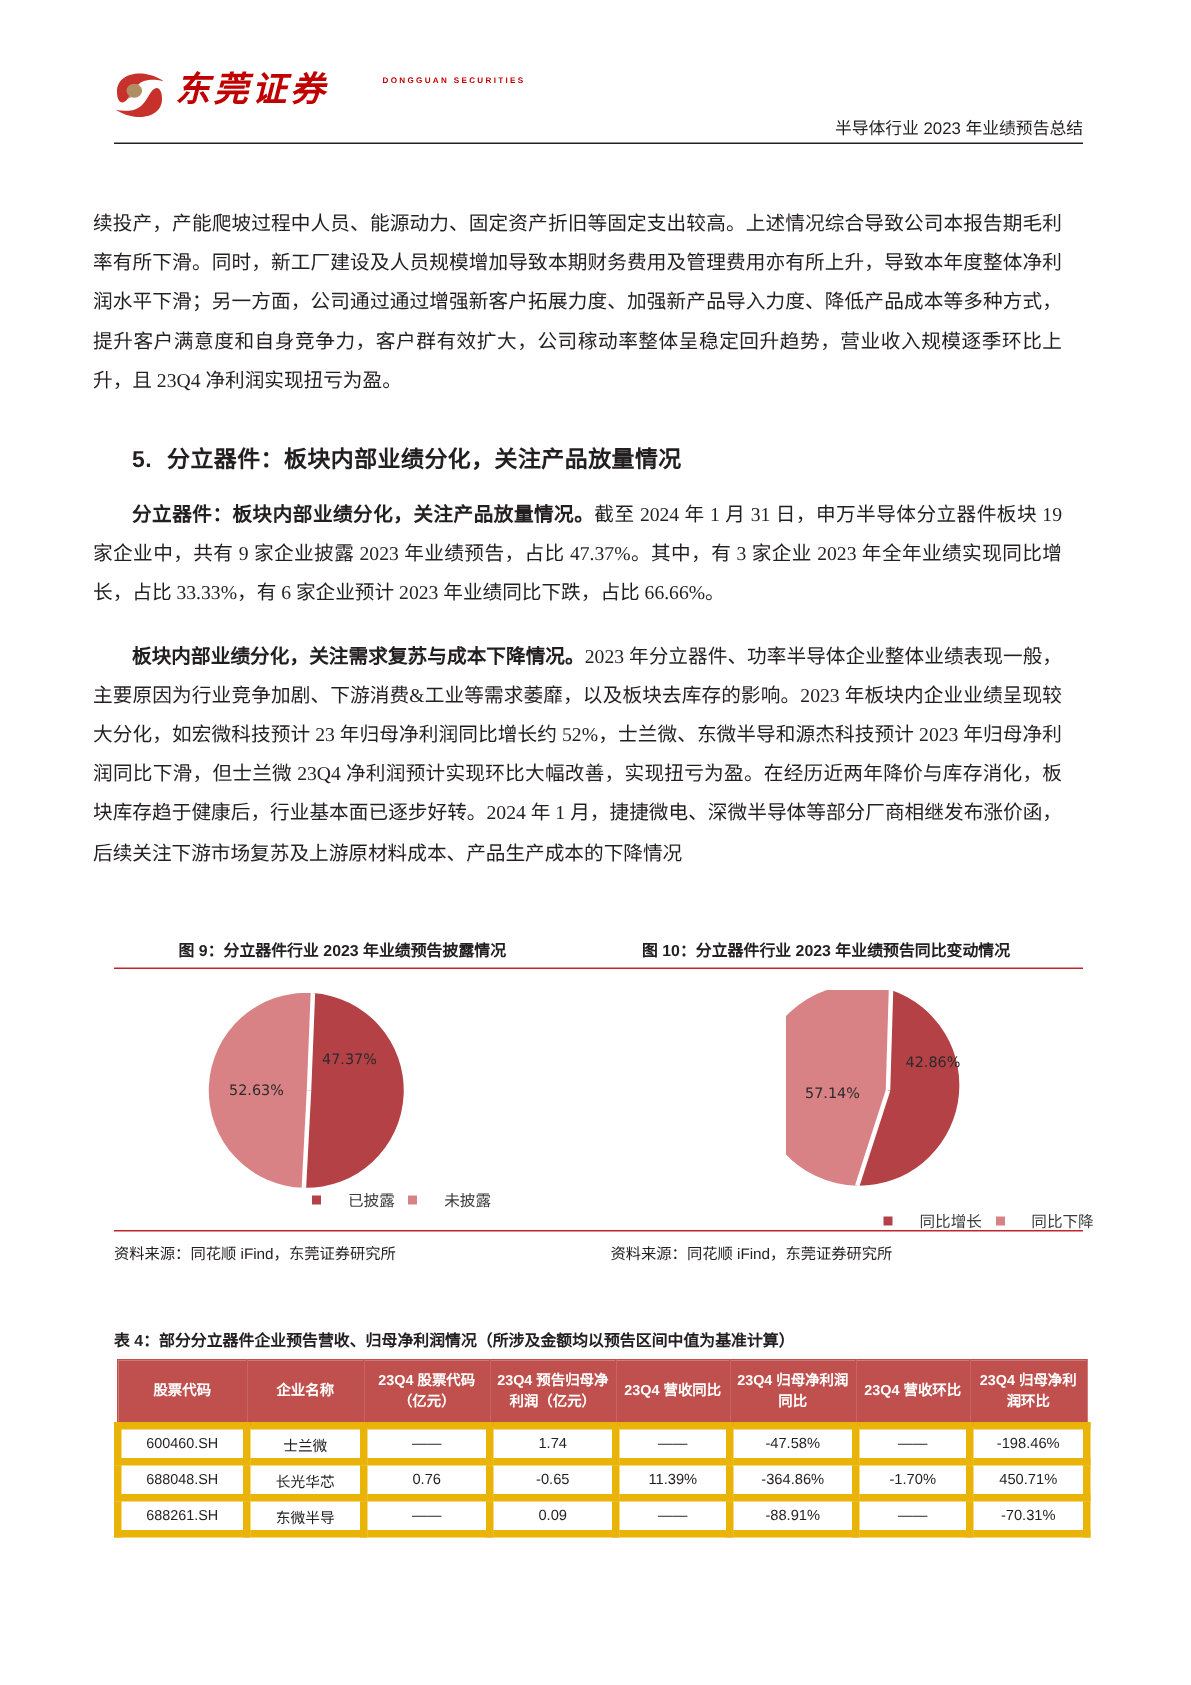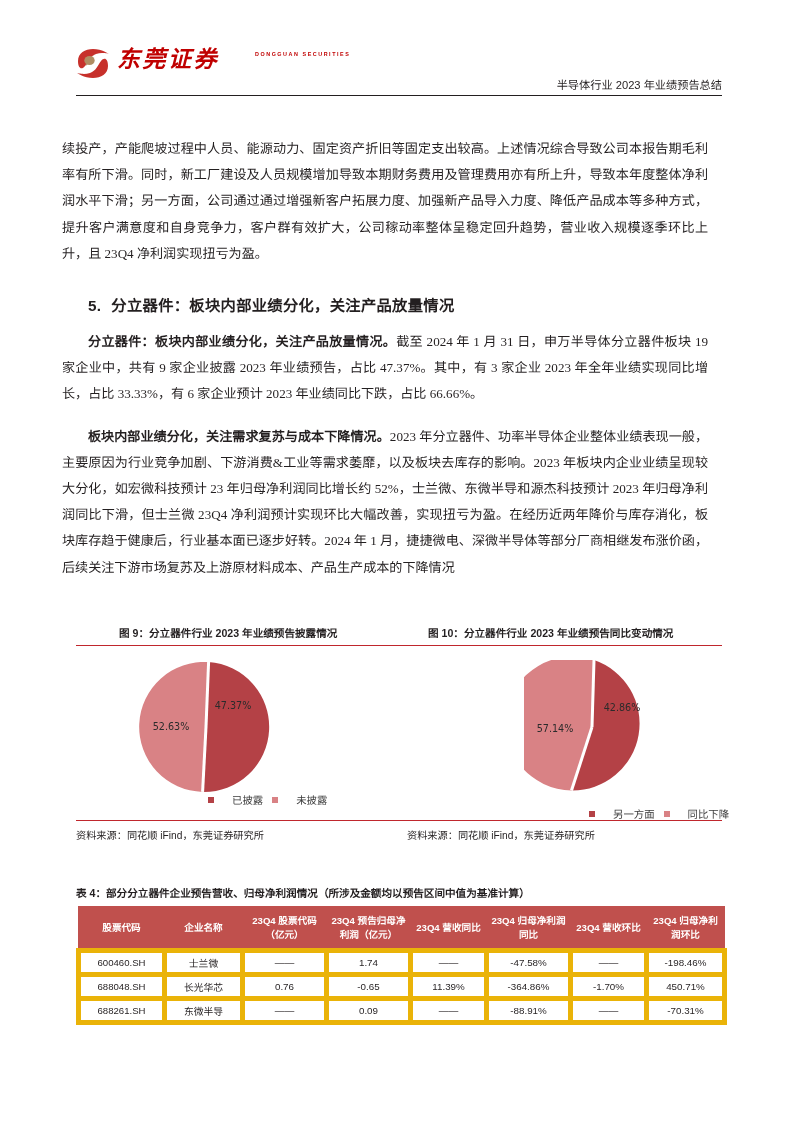--- a/index.html
+++ b/index.html
@@ -261,21 +261,21 @@
             <path d="M68,67 L47.5,130.5 A67,67 0 0 0 70,0.03 Z" fill="#b44146"></path>
             <line x1="68" y1="67" x2="70" y2="0.03" stroke="#ffffff" stroke-width="3"></line>
             <line x1="68" y1="67" x2="47.5" y2="130.5" stroke="#ffffff" stroke-width="3"></line>
             <text x="98" y="51" font-family="DejaVu Sans, sans-serif" font-size="9.6" fill="#2b2b2b" text-anchor="middle">42.86%</text>
             <text x="31" y="72" font-family="DejaVu Sans, sans-serif" font-size="9.6" fill="#2b2b2b" text-anchor="middle">57.14%</text>
           </svg>
         </div>
         <div class="legend l2">
           <span class="item">
             <span class="swatch" style="background:#b44146"></span>
-            <span>另一方面</span>
+            <span>同比增长</span>
           </span>
           <span class="item">
             <span class="swatch" style="background:#d98285"></span>
             <span>同比下降</span>
           </span>
         </div>
       </div>
     </div>
 
     <div class="src-row">

